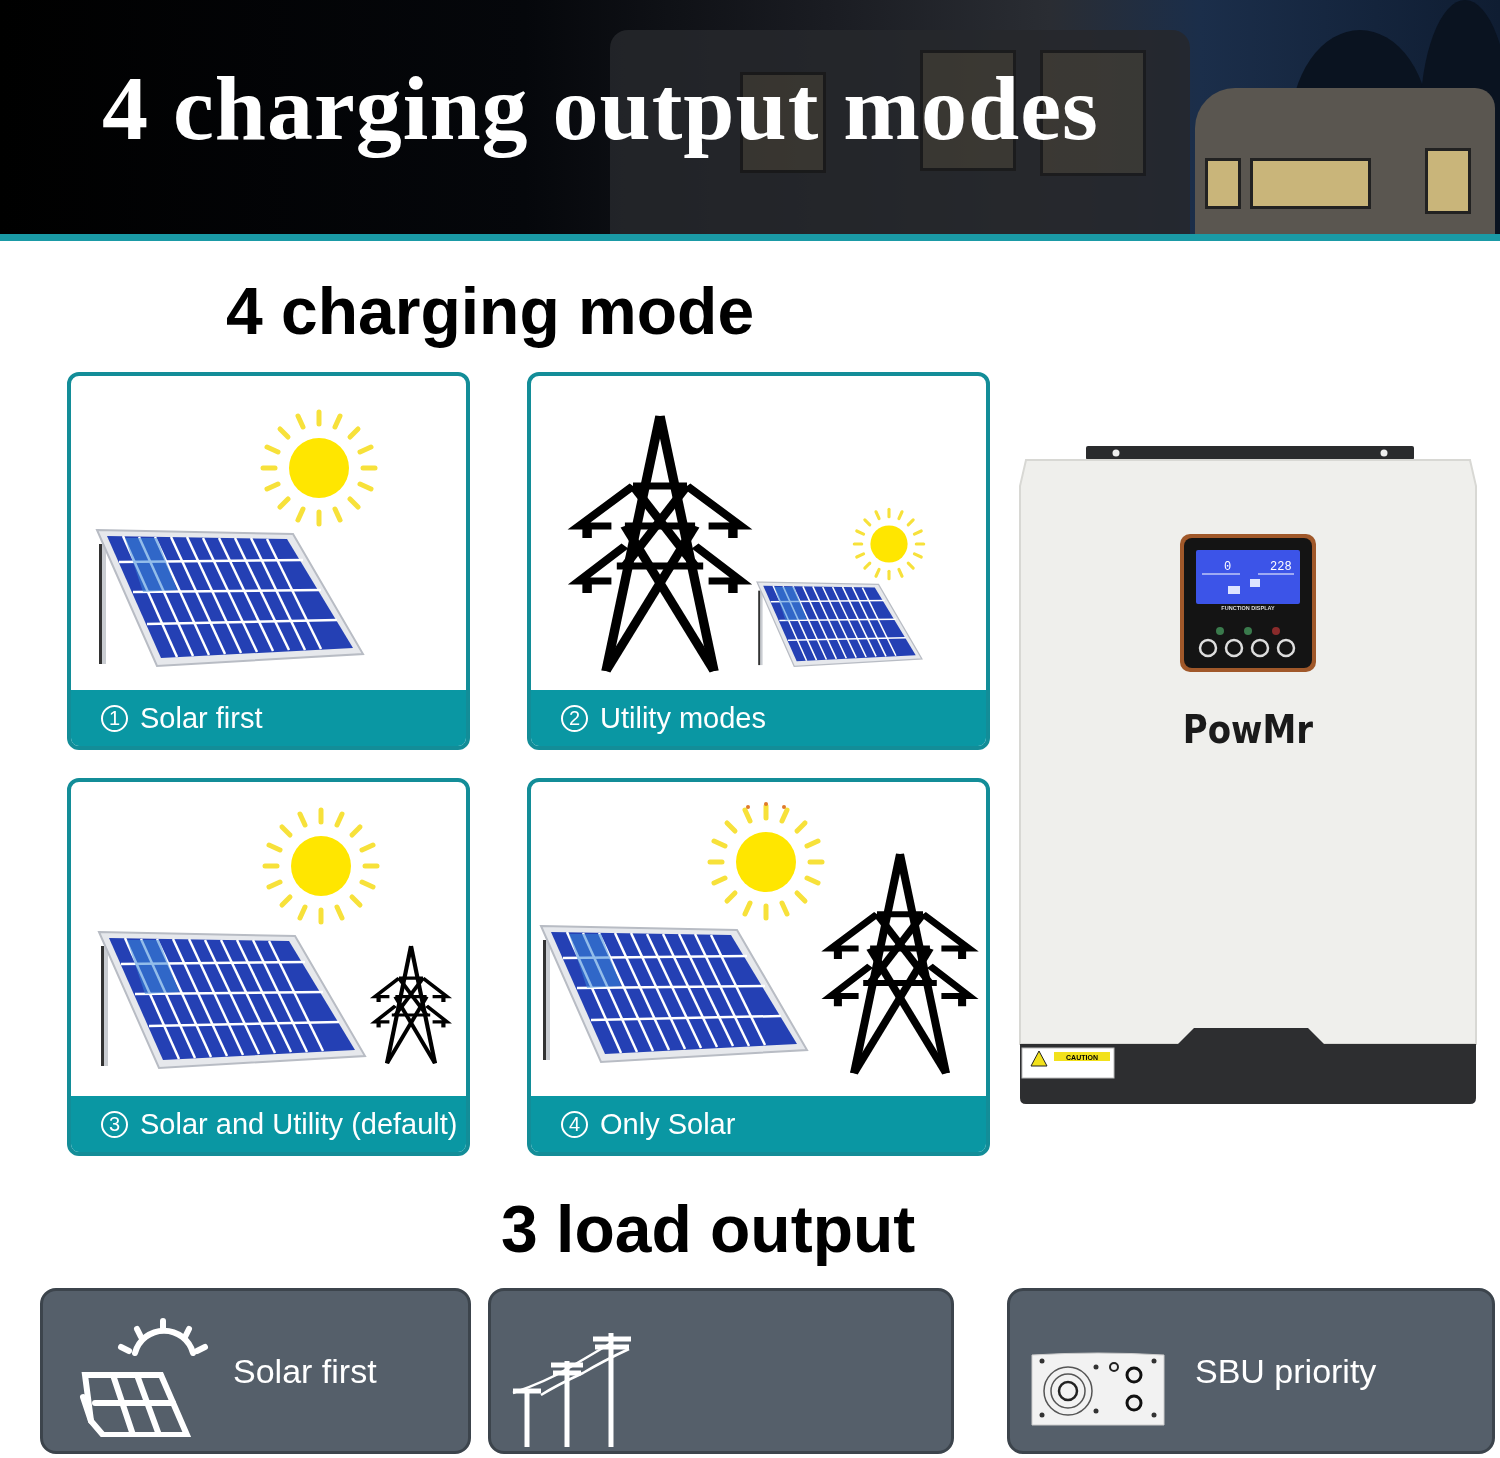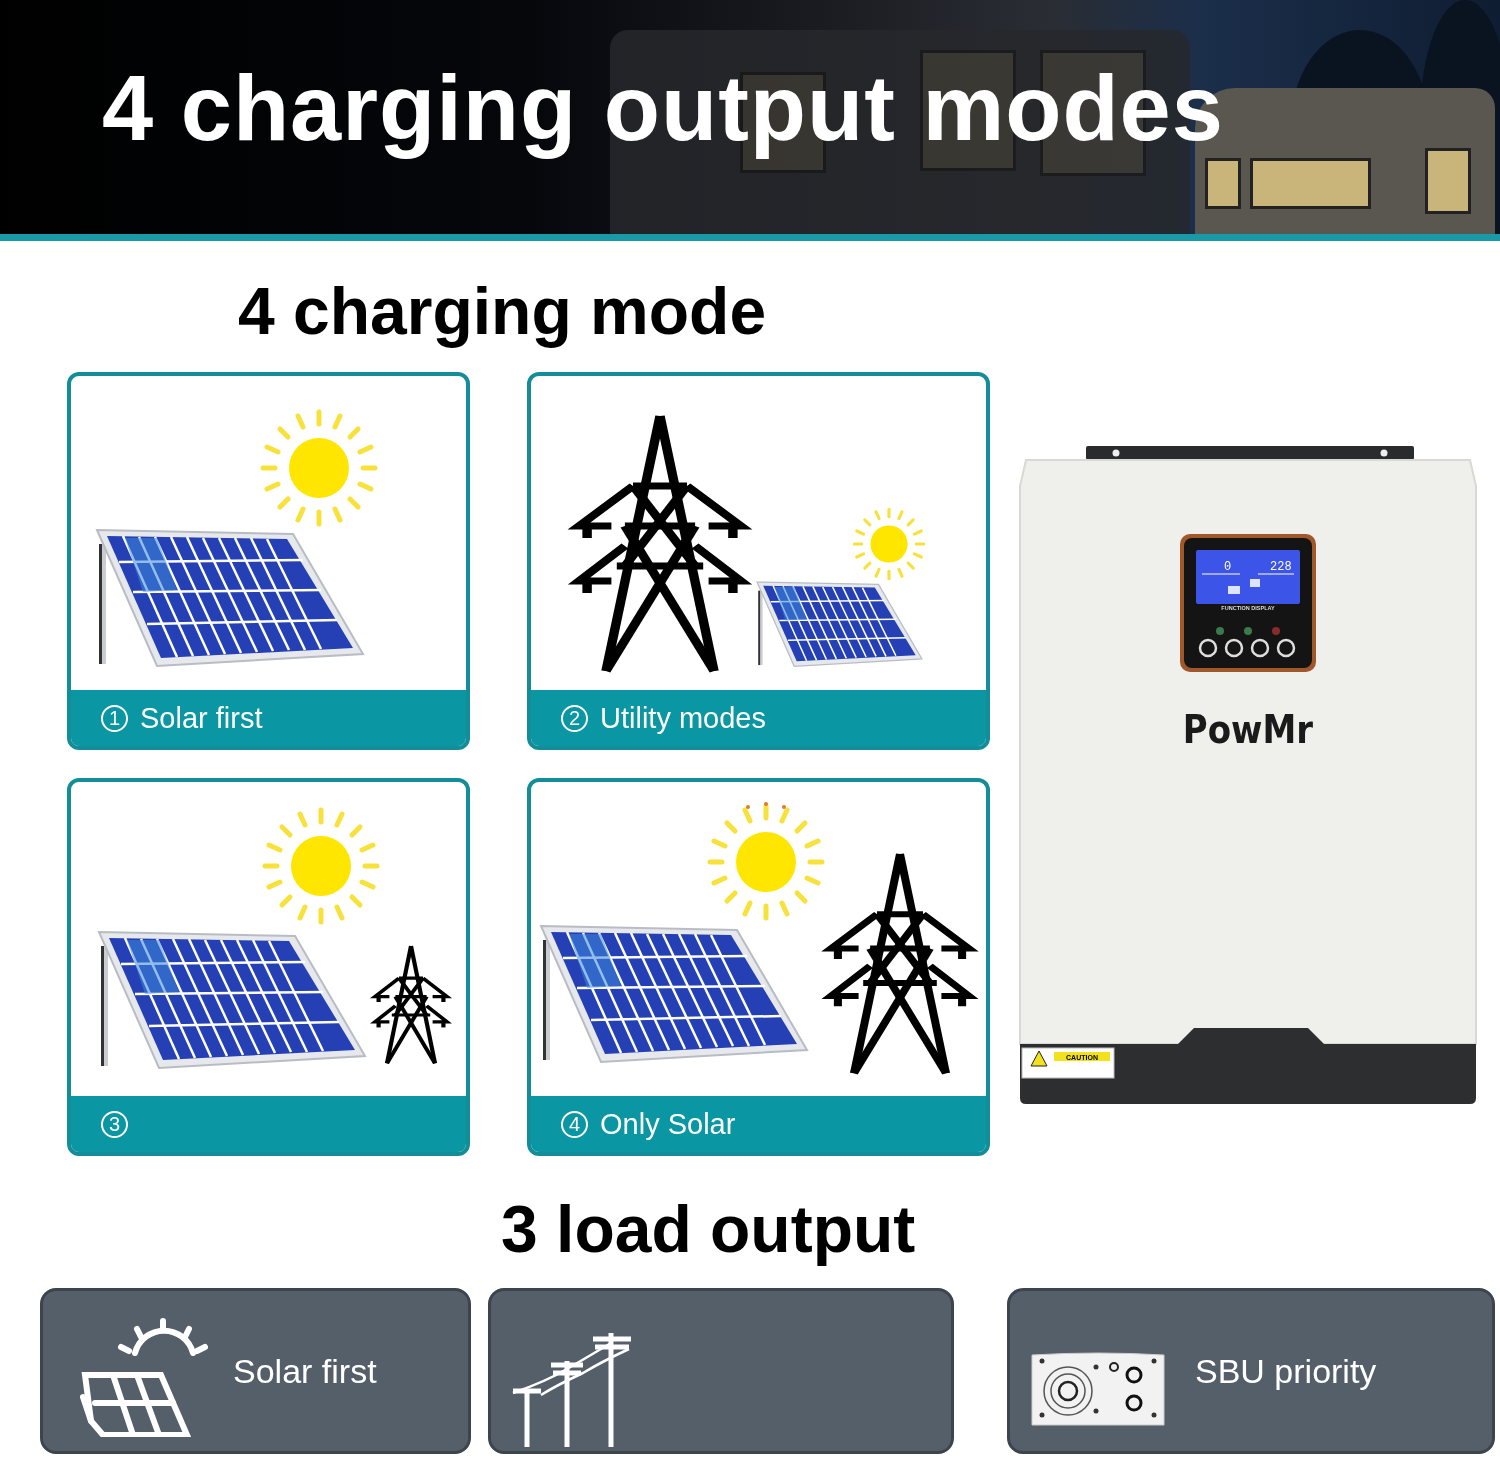--- a/index.html
+++ b/index.html
@@ -3,21 +3,21 @@
 <meta charset="utf-8">
 <style>
   html,body{margin:0;padding:0;}
   body{width:1500px;height:1458px;background:#ffffff;position:relative;overflow:hidden;font-family:"Liberation Sans",sans-serif;}
   .banner{position:absolute;left:0;top:0;width:1500px;height:236px;background:linear-gradient(90deg,#000 0%,#05070b 35%,#1a1c22 55%,#2a2d33 70%,#1b2e4a 80%,#0f1d32 100%);overflow:hidden;}
   .banner .rv1{position:absolute;left:610px;top:30px;width:580px;height:210px;background:#26282c;border-radius:18px 18px 0 0;opacity:.85;}
   .banner .rv1 .win{position:absolute;background:#3e3b34;border:3px solid #1a1a1a;}
   .banner .rv2{position:absolute;left:1195px;top:88px;width:300px;height:150px;background:#5a5650;border-radius:40px 20px 0 0;}
   .banner .rv2 .win{position:absolute;background:#c9b57a;border:3px solid #222;}
   .banner .tree{position:absolute;background:#0a1320;border-radius:50% 50% 10% 10%;}
-  .banner-title{position:absolute;left:102px;top:62px;color:#fff;font-weight:bold;font-size:92px;letter-spacing:1px;line-height:1;white-space:nowrap;}
+  .banner-title{position:absolute;left:102px;top:62px;color:#fff;font-weight:bold;font-size:92px;letter-spacing:1px;line-height:1;white-space:nowrap;font-family:Liberation Serif, serif;}
   .banner-stripe{position:absolute;left:0;top:234px;width:1500px;height:7px;background:#1a9aa6;}
   .section-title{position:absolute;font-weight:bold;color:#000;font-size:66px;line-height:1;white-space:nowrap;}
   .mode-card{position:absolute;border:4px solid #138d98;border-radius:12px;background:#fff;overflow:hidden;box-sizing:border-box;}
   .mode-card .art{position:absolute;left:0;top:0;right:0;}
   .mode-card .label{position:absolute;left:0;right:0;bottom:0;height:56px;background:#0a97a3;color:#fff;font-size:29px;display:flex;align-items:center;padding-left:30px;box-sizing:border-box;white-space:nowrap;}
   .num{display:inline-flex;width:27px;height:27px;border:2.5px solid #fff;border-radius:50%;align-items:center;justify-content:center;font-size:20px;margin-right:12px;box-sizing:border-box;}
   .load-card{position:absolute;top:1288px;height:166px;background:#555f6a;border:3px solid #3c444c;border-radius:16px;box-sizing:border-box;color:#fff;font-size:34px;}
   .load-card .lbl{position:absolute;top:50%;transform:translateY(-50%);white-space:nowrap;}
   .load-card svg{position:absolute;}
   .inverter{position:absolute;left:1018px;top:446px;width:460px;height:660px;}
@@ -35,21 +35,21 @@
   </div>
   <div class="rv2">
     <div class="win" style="left:10px;top:70px;width:30px;height:45px;"></div>
     <div class="win" style="left:55px;top:70px;width:115px;height:45px;"></div>
     <div class="win" style="left:230px;top:60px;width:40px;height:60px;"></div>
   </div>
   <div class="banner-title">4 charging output modes</div>
 </div>
 <div class="banner-stripe"></div>
 
-<div class="section-title" style="left:238px;top:278px;">4 charging mode</div>
+<div class="section-title" style="left:226px;top:278px;">4 charging mode</div>
 
 <svg width="0" height="0" style="position:absolute">
   <defs>
     <g id="sun">
       <circle cx="0" cy="0" r="30" fill="#ffe600"></circle>
       <g stroke="#f7e13a" stroke-width="5" stroke-linecap="round">
         <line x1="0" y1="-44" x2="0" y2="-56"></line>
           <line x1="0" y1="44" x2="0" y2="56"></line>
         <line x1="-44" y1="0" x2="-56" y2="0"></line>
           <line x1="44" y1="0" x2="56" y2="0"></line>
@@ -155,20 +155,21 @@
       </g>
     <g>
         <use href="#panel" transform="translate(28,150)"></use>
       </g>
     <g transform="translate(304,164) scale(0.6,0.46)">
         <use href="#tower"></use>
       </g>
   </svg>
   <div class="label">
     <span class="num">3</span>
+    <span>Solar and Utility (default)</span>
   </div>
 </div>
 
 <div class="mode-card" style="left:527px;top:778px;width:463px;height:378px;">
   <svg class="art" width="455" height="318" viewBox="0 0 455 318">
     <g>
         <use href="#sun" transform="translate(235,80)"></use>
       </g>
     <circle cx="217" cy="25" r="2" fill="#e07a2a"></circle>
       <circle cx="235" cy="22" r="2" fill="#e07a2a"></circle>

